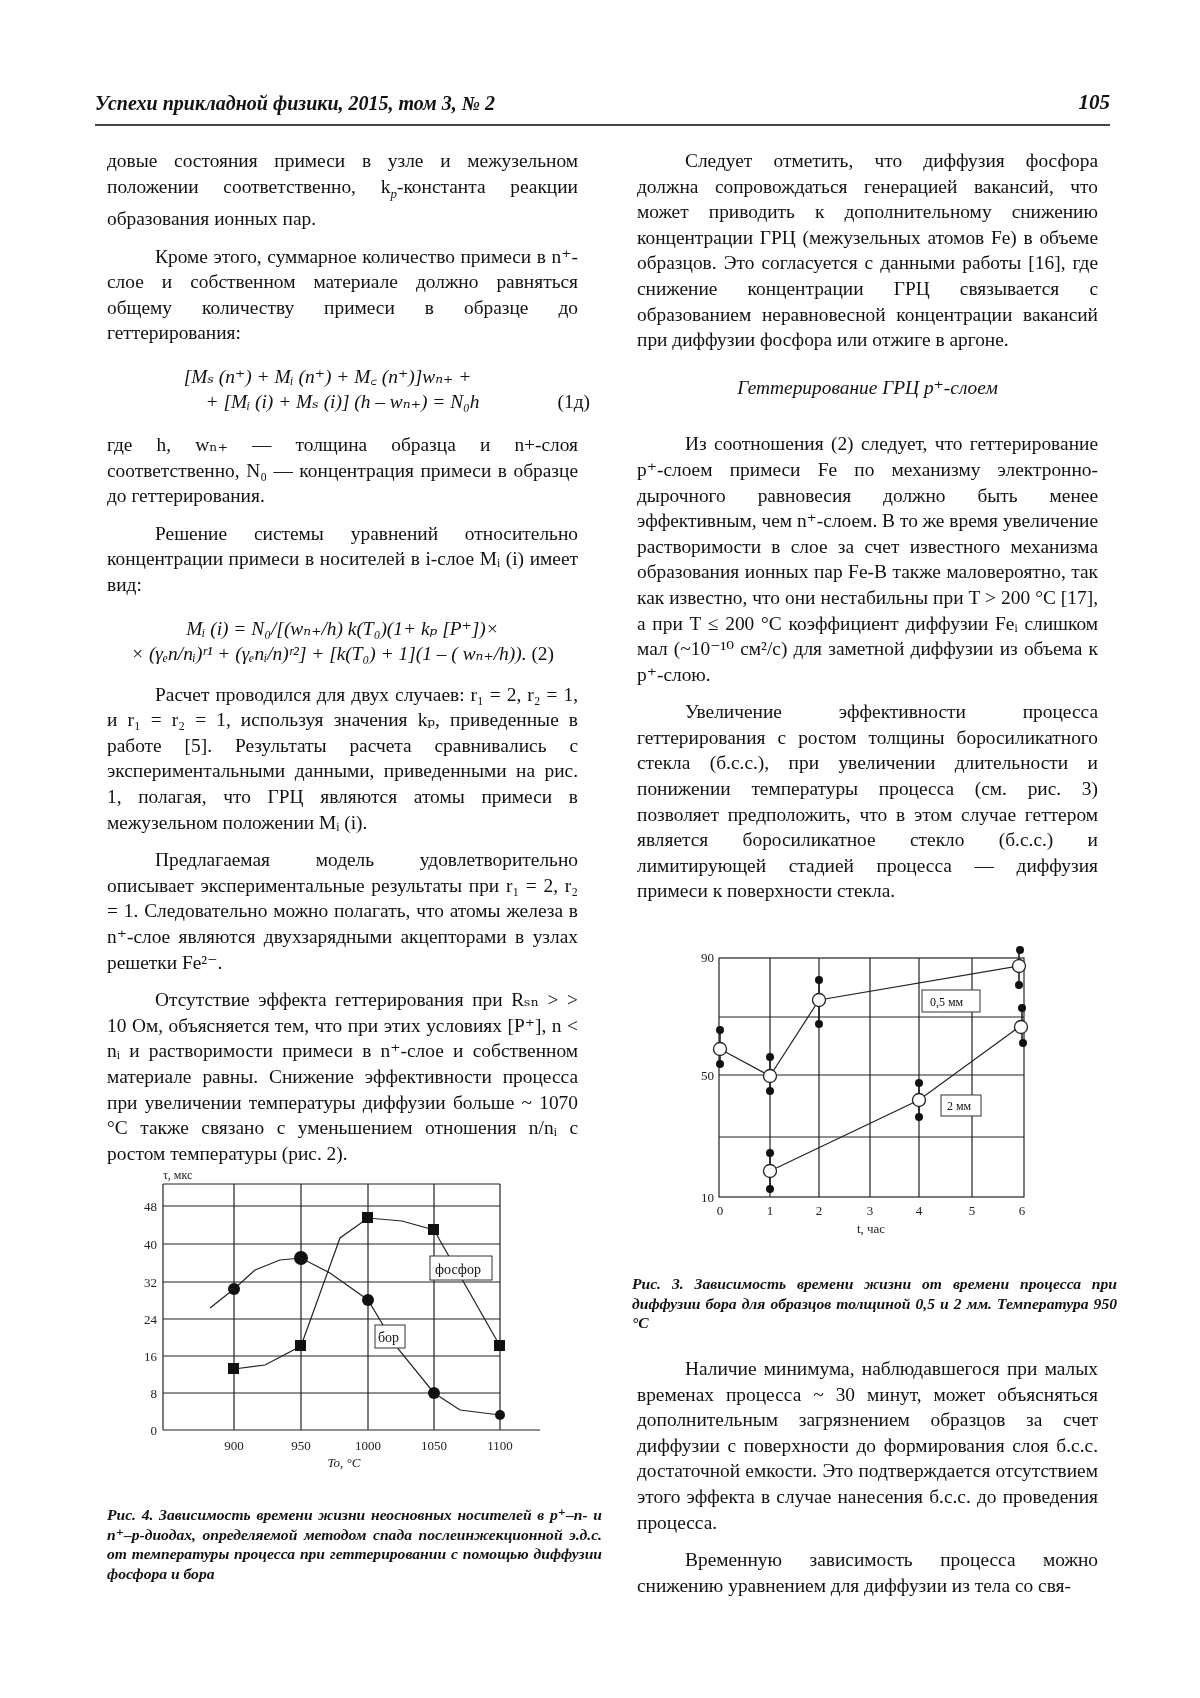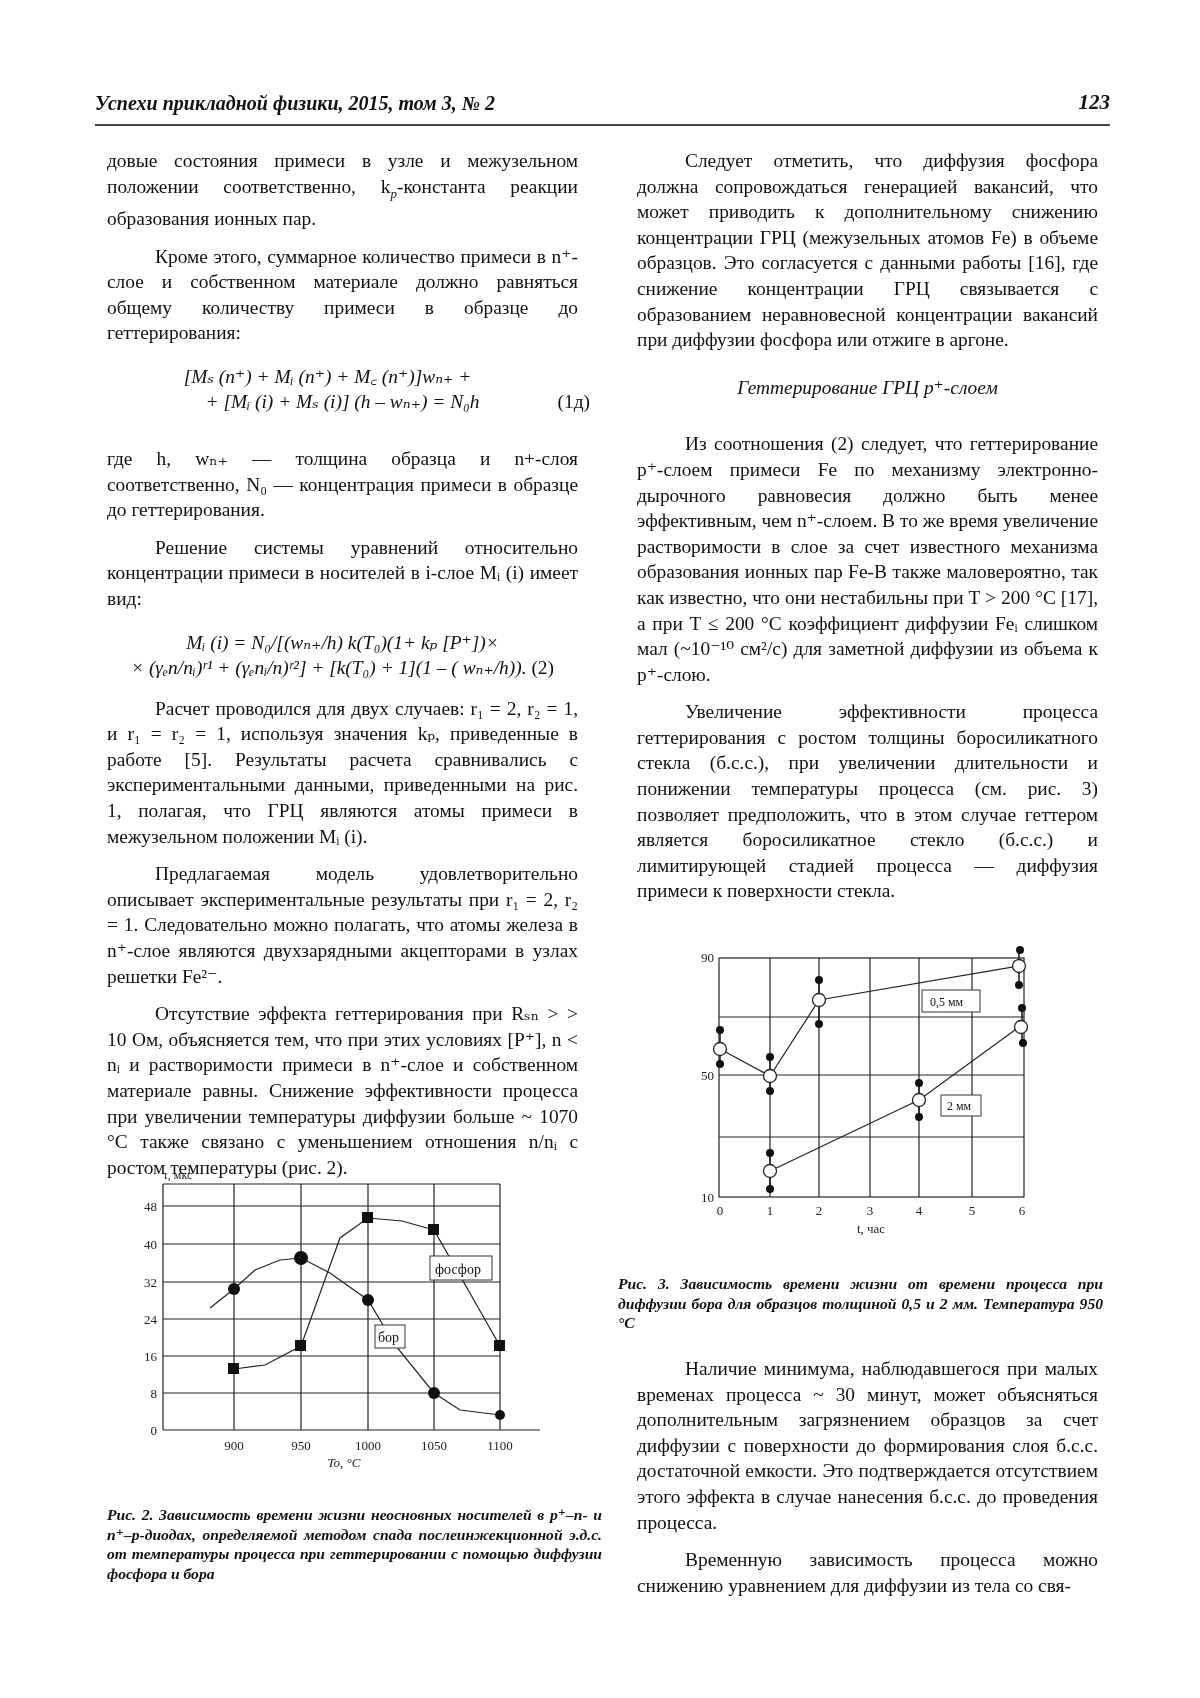--- a/index.html
+++ b/index.html
@@ -19,28 +19,28 @@
   .eq .num { font-style:normal; }
   .sect { text-align:center; font-style:italic; margin:22px 0 31px; }
   .cap { font-style:italic; font-weight:bold; font-size:15.6px; line-height:19.6px; text-align:justify; position:absolute; }
   svg text { font-family:"Liberation Serif", serif; }
 </style>
 </head>
 <body>
 
 <div class="header">
   <span class="journal">Успехи прикладной физики, 2015, том 3, № 2</span>
-  <span class="pageno">123</span>
+  <span class="pageno">105</span>
 </div>
 <div class="rule"></div>
 
 <div class="col col-left">
   <p><span>довые состояния примеси в узле и межузельном положении соответственно, k</span><sub style="font-style:italic;font-size:13px">p</sub><span>-константа реакции образования ионных пар.</span></p>
   <p class="ind">Кроме этого, суммарное количество примеси в n⁺-слое и собственном материале должно равняться общему количеству примеси в образце до геттерирования:</p>
-  <div class="eq" style="margin-top:18px;margin-bottom:32px;">
+  <div class="eq" style="margin-top:18px;margin-bottom:18px;">
     <span class="l" style="padding-right:30px">[Mₛ (n⁺) + Mᵢ (n⁺) + M꜀ (n⁺)]wₙ₊ +</span>
     <span class="l" style="position:relative;"><span>+ [Mᵢ (i) + Mₛ (i)] (h – wₙ₊) = N₀h</span><span class="num" style="position:absolute;right:0;">(1д)</span></span>
   </div>
   <p>где h, wₙ₊ — толщина образца и n+-слоя соответственно, N₀ — концентрация примеси в образце до геттерирования.</p>
   <p class="ind">Решение системы уравнений относительно концентрации примеси в носителей в i-слое Mᵢ (i) имеет вид:</p>
   <div class="eq" style="margin-top:18px;margin-bottom:16px;">
     <span class="l">Mᵢ (i) = N₀/[(wₙ₊/h) k(T₀)(1+ kₚ [P⁺])×</span>
     <span class="l" style="text-align:center;"><span>× (γₑn/nᵢ)ʳ¹ + (γₑnᵢ/n)ʳ²] + [k(T₀) + 1](1 – ( wₙ₊/h)).</span> <span class="num">(2)</span></span>
   </div>
   <p class="ind">Расчет проводился для двух случаев: r₁ = 2, r₂ = 1, и r₁ = r₂ = 1, используя значения kₚ, приведенные в работе [5]. Результаты расчета сравнивались с экспериментальными данными, приведенными на рис. 1, полагая, что ГРЦ являются атомы примеси в межузельном положении Mᵢ (i).</p>
@@ -106,21 +106,21 @@
   <g font-size="13" fill="#222" text-anchor="middle">
     <text x="104" y="280">900</text>
     <text x="171" y="280">950</text>
     <text x="238" y="280">1000</text>
     <text x="304" y="280">1050</text>
     <text x="370" y="280">1100</text>
   </g>
   <text x="214" y="297" font-size="13" font-style="italic" text-anchor="middle" fill="#222">To, °C</text>
 </svg>
 
-<p class="cap" style="left:95px;top:1493px;width:495px;">Рис. 2. Зависимость времени жизни неосновных носителей в p⁺–n- и n⁺–p-диодах, определяемой методом спада послеинжекционной э.д.с. от температуры процесса при геттерировании с помощью диффузии фосфора и бора</p>
+<p class="cap" style="left:95px;top:1493px;width:495px;">Рис. 4. Зависимость времени жизни неосновных носителей в p⁺–n- и n⁺–p-диодах, определяемой методом спада послеинжекционной э.д.с. от температуры процесса при геттерировании с помощью диффузии фосфора и бора</p>
 
 <div class="col col-right">
   <p class="ind">Следует отметить, что диффузия фосфора должна сопровождаться генерацией вакансий, что может приводить к дополнительному снижению концентрации ГРЦ (межузельных атомов Fe) в объеме образцов. Это согласуется с данными работы [16], где снижение концентрации ГРЦ связывается с образованием неравновесной концентрации вакансий при диффузии фосфора или отжиге в аргоне.</p>
   <p class="sect">Геттерирование ГРЦ p⁺-слоем</p>
   <p class="ind">Из соотношения (2) следует, что геттерирование p⁺-слоем примеси Fe по механизму электронно-дырочного равновесия должно быть менее эффективным, чем n⁺-слоем. В то же время увеличение растворимости в слое за счет известного механизма образования ионных пар Fe-B также маловероятно, так как известно, что они нестабильны при T &gt; 200 °С [17], а при T ≤ 200 °С коэффициент диффузии Feᵢ слишком мал (~10⁻¹⁰ см²/с) для заметной диффузии из объема к p⁺-слою.</p>
   <p class="ind">Увеличение эффективности процесса геттерирования с ростом толщины боросиликатного стекла (б.с.с.), при увеличении длительности и понижении температуры процесса (см. рис. 3) позволяет предположить, что в этом случае геттером является боросиликатное стекло (б.с.с.) и лимитирующей стадией процесса — диффузия примеси к поверхности стекла.</p>
 </div>
 
 <svg style="position:absolute;left:690px;top:940px;" width="360" height="300" viewBox="0 0 360 300">
   <g stroke="#222" stroke-width="1.2" fill="none">
@@ -192,18 +192,18 @@
     <text x="80" y="275">1</text>
     <text x="129" y="275">2</text>
     <text x="180" y="275">3</text>
     <text x="229" y="275">4</text>
     <text x="282" y="275">5</text>
     <text x="332" y="275">6</text>
   </g>
   <text x="181" y="293" font-size="13" text-anchor="middle" fill="#222">t, час</text>
 </svg>
 
-<p class="cap" style="left:606px;top:1262px;width:485px;">Рис. 3. Зависимость времени жизни от времени процесса при диффузии бора для образцов толщиной 0,5 и 2 мм. Температура 950 °С</p>
+<p class="cap" style="left:620px;top:1262px;width:485px;">Рис. 3. Зависимость времени жизни от времени процесса при диффузии бора для образцов толщиной 0,5 и 2 мм. Температура 950 °С</p>
 
 <div class="col" style="left:625px;top:1344px;width:485px;">
   <p class="ind">Наличие минимума, наблюдавшегося при малых временах процесса ~ 30 минут, может объясняться дополнительным загрязнением образцов за счет диффузии с поверхности до формирования слоя б.с.с. достаточной емкости. Это подтверждается отсутствием этого эффекта в случае нанесения б.с.с. до проведения процесса.</p>
   <p class="ind">Временную зависимость процесса можно снижению уравнением для диффузии из тела со свя-</p>
 </div>
 
 </body></html>

